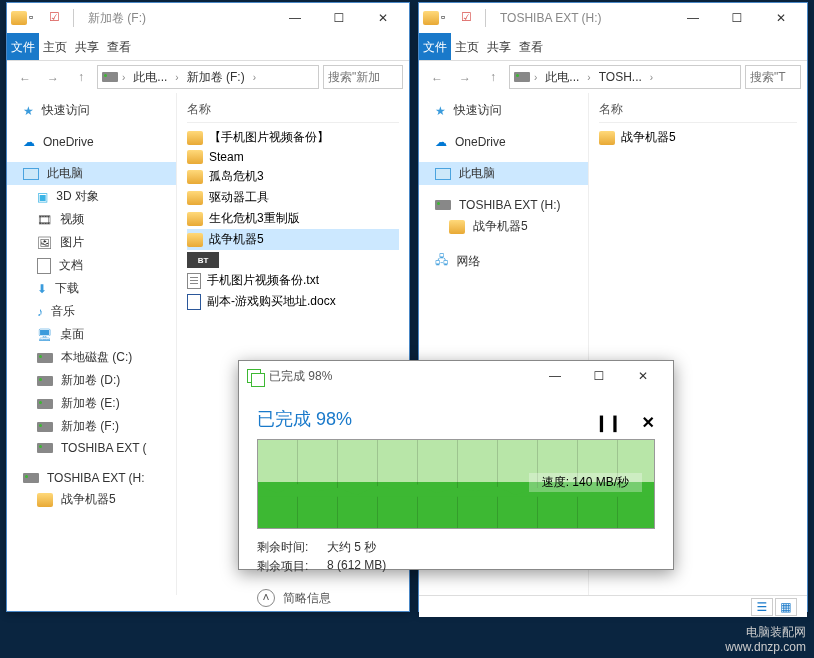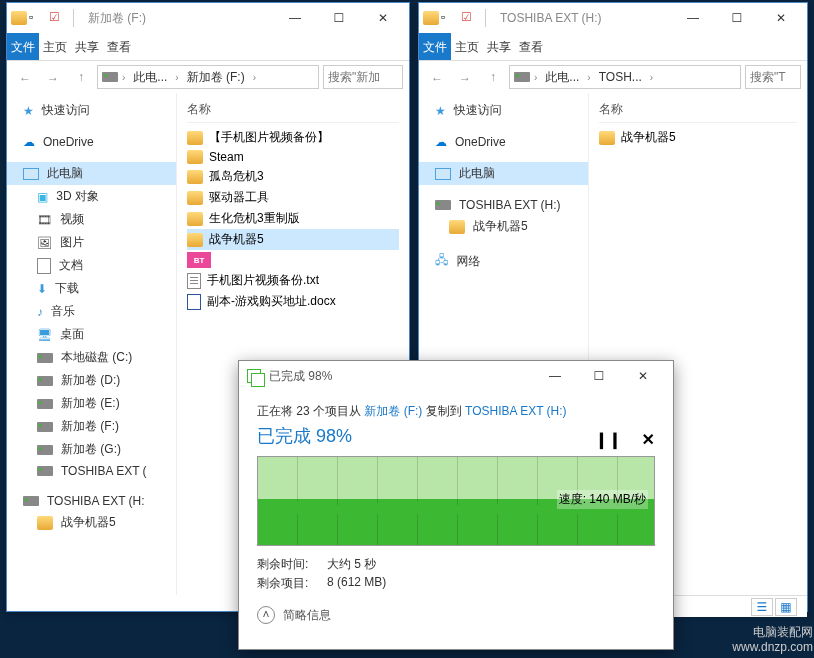--- a/index.html
+++ b/index.html
@@ -40,40 +40,40 @@
 .dlg-title .t{flex:1}
 .dlg-body{padding:12px 18px}
 .dlg-line{color:#333;margin-bottom:4px}
 .dlg-line .link{color:#1979ca}
 .dlg-head{font-size:18px;color:#1979ca;margin:4px 0 8px}
 .dlg-ctrl{float:right;display:flex;gap:20px;margin-top:-26px}
 .dlg-ctrl span{font-size:16px;font-weight:bold}
 .chart{height:90px;border:1px solid #999;position:relative;background:linear-gradient(#b8e6a8 0%,#b8e6a8 48%,#3db833 48%,#3db833 100%);margin-bottom:10px}
 .chart-grid{position:absolute;inset:0;background-image:repeating-linear-gradient(90deg,transparent 0,transparent 39px,rgba(0,0,0,.15) 39px,rgba(0,0,0,.15) 40px)}
 .chart-ragged{position:absolute;left:0;right:0;top:44%;height:18px;background:#3db833;clip-path:polygon(0 40%,5% 80%,10% 30%,15% 70%,20% 50%,25% 90%,30% 40%,35% 60%,40% 30%,45% 80%,50% 50%,55% 70%,60% 40%,65% 90%,70% 50%,75% 60%,80% 30%,85% 80%,90% 50%,95% 70%,100% 40%,100% 100%,0 100%)}
-.chart-label{position:absolute;right:6px;top:38%;background:rgba(255,255,255,.3);padding:1px 2px}
+.chart-label{position:absolute;right:12px;top:38%;background:rgba(255,255,255,.3);padding:1px 13px}
 .info-row{display:flex;margin:2px 0;color:#333}
 .info-row .k{width:70px}
 .more{margin-top:14px;display:flex;align-items:center;gap:8px;color:#555}
 .more-ico{width:18px;height:18px;border:1px solid #888;border-radius:50%;display:flex;align-items:center;justify-content:center}
 
 
 .i-star{color:#3a9bdc}
 .i-cloud{color:#0078d4}
 .i-pc{width:16px;height:12px;border:1px solid #4aa3df;background:#cde8f9;display:inline-block}
 .i-drive{width:16px;height:10px;background:#888;border-radius:1px;display:inline-block;position:relative}
 .i-drive::after{content:"";position:absolute;left:2px;top:2px;width:3px;height:3px;background:#3db833;border-radius:50%}
 .i-net{color:#4aa3df}
 .i-doc{width:14px;height:16px;border:1px solid #888;background:#fff;display:inline-block}
 .i-txt{width:14px;height:16px;border:1px solid #888;background:#fff;display:inline-block;position:relative}
 .i-txt::after{content:"";position:absolute;left:2px;top:3px;right:2px;height:1px;background:#888;box-shadow:0 3px #888,0 6px #888}
-.i-bt{width:24px;height:16px;background:#ec4899;color:#fff;font-size:8px;display:inline-flex;align-items:center;justify-content:center;font-weight:bold}
+.i-bt{width:32px;height:16px;background:#404040;color:#fff;font-size:8px;display:inline-flex;align-items:center;justify-content:center;font-weight:bold}
 .i-copy{width:14px;height:14px;border:1px solid #3db833;background:#fff;display:inline-block;position:relative}
 .i-copy::after{content:"";position:absolute;left:3px;top:3px;width:12px;height:12px;border:1px solid #3db833;background:#fff}
-.watermark{position:absolute;right:1px;bottom:4px;color:#ccc;font-size:14px;text-align:right;line-height:1.2}
+.watermark{position:absolute;right:8px;bottom:4px;color:#ccc;font-size:14px;text-align:right;line-height:1.2}
 .chevron{color:#888;font-size:10px}
 </style>
 </head>
 <body>
 
 <div class="window" style="left:6px;top:2px;width:404px;height:610px">
   <div class="titlebar">
     <span class="folder-ico"></span>
     <span class="ico">▫</span>
     <span class="ico" style="color:#d9534f">☑</span>
@@ -160,24 +160,20 @@
         <div class="side-item sub">
           <span class="i-drive"></span>
           <span>新加卷 (E:)</span>
         </div>
         <div class="side-item sub">
           <span class="i-drive"></span>
           <span>新加卷 (F:)</span>
         </div>
         <div class="side-item sub">
           <span class="i-drive"></span>
-          <span>新加卷 (G:)</span>
-        </div>
-        <div class="side-item sub">
-          <span class="i-drive"></span>
           <span>TOSHIBA EXT (</span>
         </div>
         <div style="height:10px"></div>
         <div class="side-item">
           <span class="i-drive"></span>
           <span>TOSHIBA EXT (H:</span>
         </div>
         <div class="side-item sub">
           <span class="folder-ico"></span>
           <span>战争机器5</span>
@@ -301,32 +297,29 @@
     </div>
   </div>
   <div class="statusbar">
     <div class="right">
       <div class="view-btn">☰</div>
       <div class="view-btn">▦</div>
     </div>
   </div>
 </div>
 
-<div class="dialog" style="left:238px;top:360px;width:436px;height:290px">
+<div class="dialog" style="left:238px;top:360px;width:436px;height:210px">
   <div class="dlg-title">
     <span class="i-copy"></span>
     <span class="t" style="margin-left:8px">已完成 98%</span>
     <div class="win-btn">—</div>
     <div class="win-btn">☐</div>
     <div class="win-btn close">✕</div>
   </div>
   <div class="dlg-body">
-    <div class="dlg-line">
-      <span>正在将 23 个项目从 </span><span class="link">新加卷 (F:)</span><span> 复制到 </span><span class="link">TOSHIBA EXT (H:)</span>
-    </div>
     <div class="dlg-head">已完成 98%</div>
     <div class="dlg-ctrl">
       <span>❙❙</span>
       <span>✕</span>
     </div>
     <div class="chart">
       <div class="chart-grid"></div>
       <div class="chart-ragged"></div>
       <div class="chart-label">速度: 140 MB/秒</div>
     </div>

